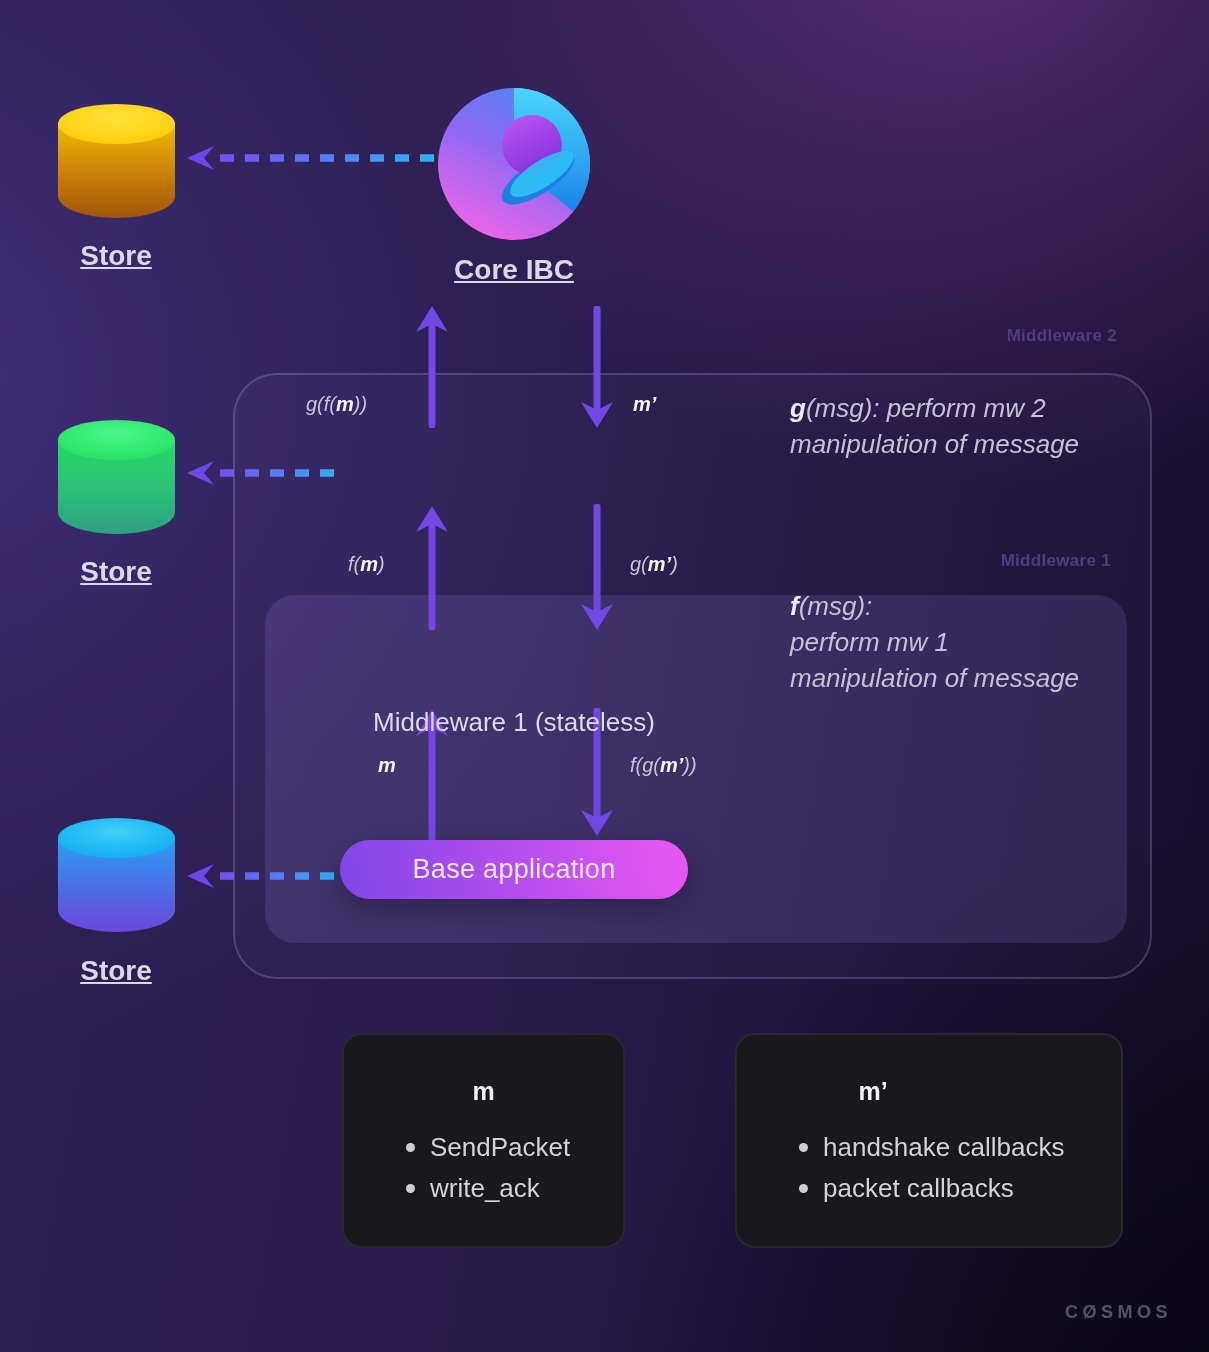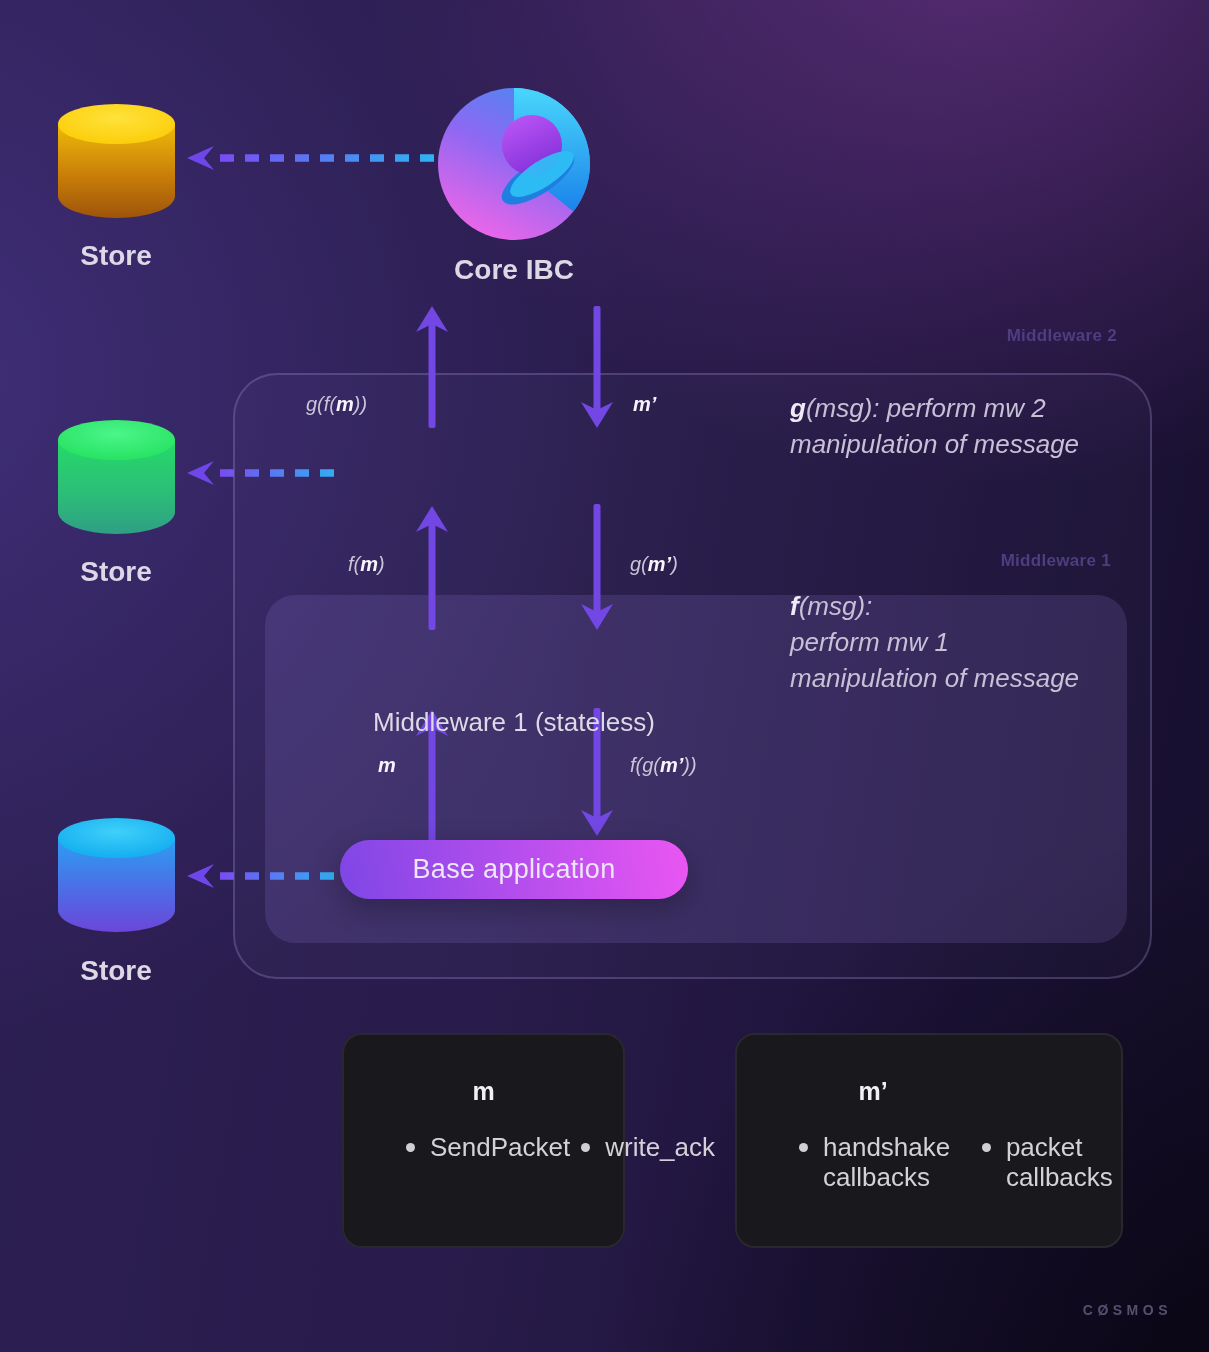--- a/index.html
+++ b/index.html
@@ -27,21 +27,21 @@
   .inner-box{
     left:265px;top:595px;width:862px;height:348px;
     border-radius:30px;
     background:rgba(160,135,235,0.16);
   }
   .corner-label{
     font-size:17px;font-weight:600;color:#4e3d80;letter-spacing:.3px;
   }
 
   
-  .node-title{font-size:28px;font-weight:600;color:#dcd8e6;text-align:center;}
+  .node-title{font-size:28px;font-weight:600;color:#dcd8e6;text-align:center;text-decoration:underline;}
   .mw-title{font-size:26px;font-weight:500;color:#ddd9e6;text-align:center;}
   .flow-label{font-size:20px;font-style:italic;color:#ccc5da;font-weight:500;white-space:nowrap;}
   .flow-label b{color:#f7f5fb;font-weight:700;}
   .annotation{font-size:26px;font-style:italic;color:#c7c0d6;line-height:36px;}
   .annotation b{color:#eeebf6;font-weight:700;}
 
   
   .cyl{width:117px;height:114px;}
   .cyl .cyl-body{position:absolute;left:0;top:20px;width:117px;height:94px;
     border-radius:0 0 58px 58px / 0 0 22px 22px;}
@@ -62,26 +62,26 @@
   }
   .pill span{font-size:27px;font-weight:500;color:#eee6fa;letter-spacing:.3px;}
 
   
   .legend-box{
     background:#19181c;border:2px solid #29282e;border-radius:20px;
     box-sizing:border-box;padding-top:42px;
   }
   .legend-heading{font-size:25px;font-weight:700;color:#f1f0f4;text-align:center;font-style:normal;}
   .legend-heading.shift{transform:translateX(-56px);}
-  .legend-items{margin-top:26px;display:flex;flex-direction:row;gap:11px;}
+  .legend-items{margin-top:26px;display:flex;flex-direction:column;gap:11px;}
   .legend-item{display:flex;gap:15px;font-size:26px;color:#d3d2d7;line-height:30px;}
   .bullet-dot{width:9px;height:9px;border-radius:50%;background:#cfcfd4;margin-top:11px;flex:none;}
   .legend-items-left{padding-left:62px;}
 
-  .wordmark{font-size:14px;font-weight:700;letter-spacing:4.5px;color:#565070;}
+  .wordmark{font-size:18px;font-weight:700;letter-spacing:4.5px;color:#565070;}
   svg{position:absolute;display:block;}
 </style>
 </head>
 <body>
 
 <div id="stage">
 
   <div class="abs outer-box"></div>
 
   <div class="abs inner-box"></div>

